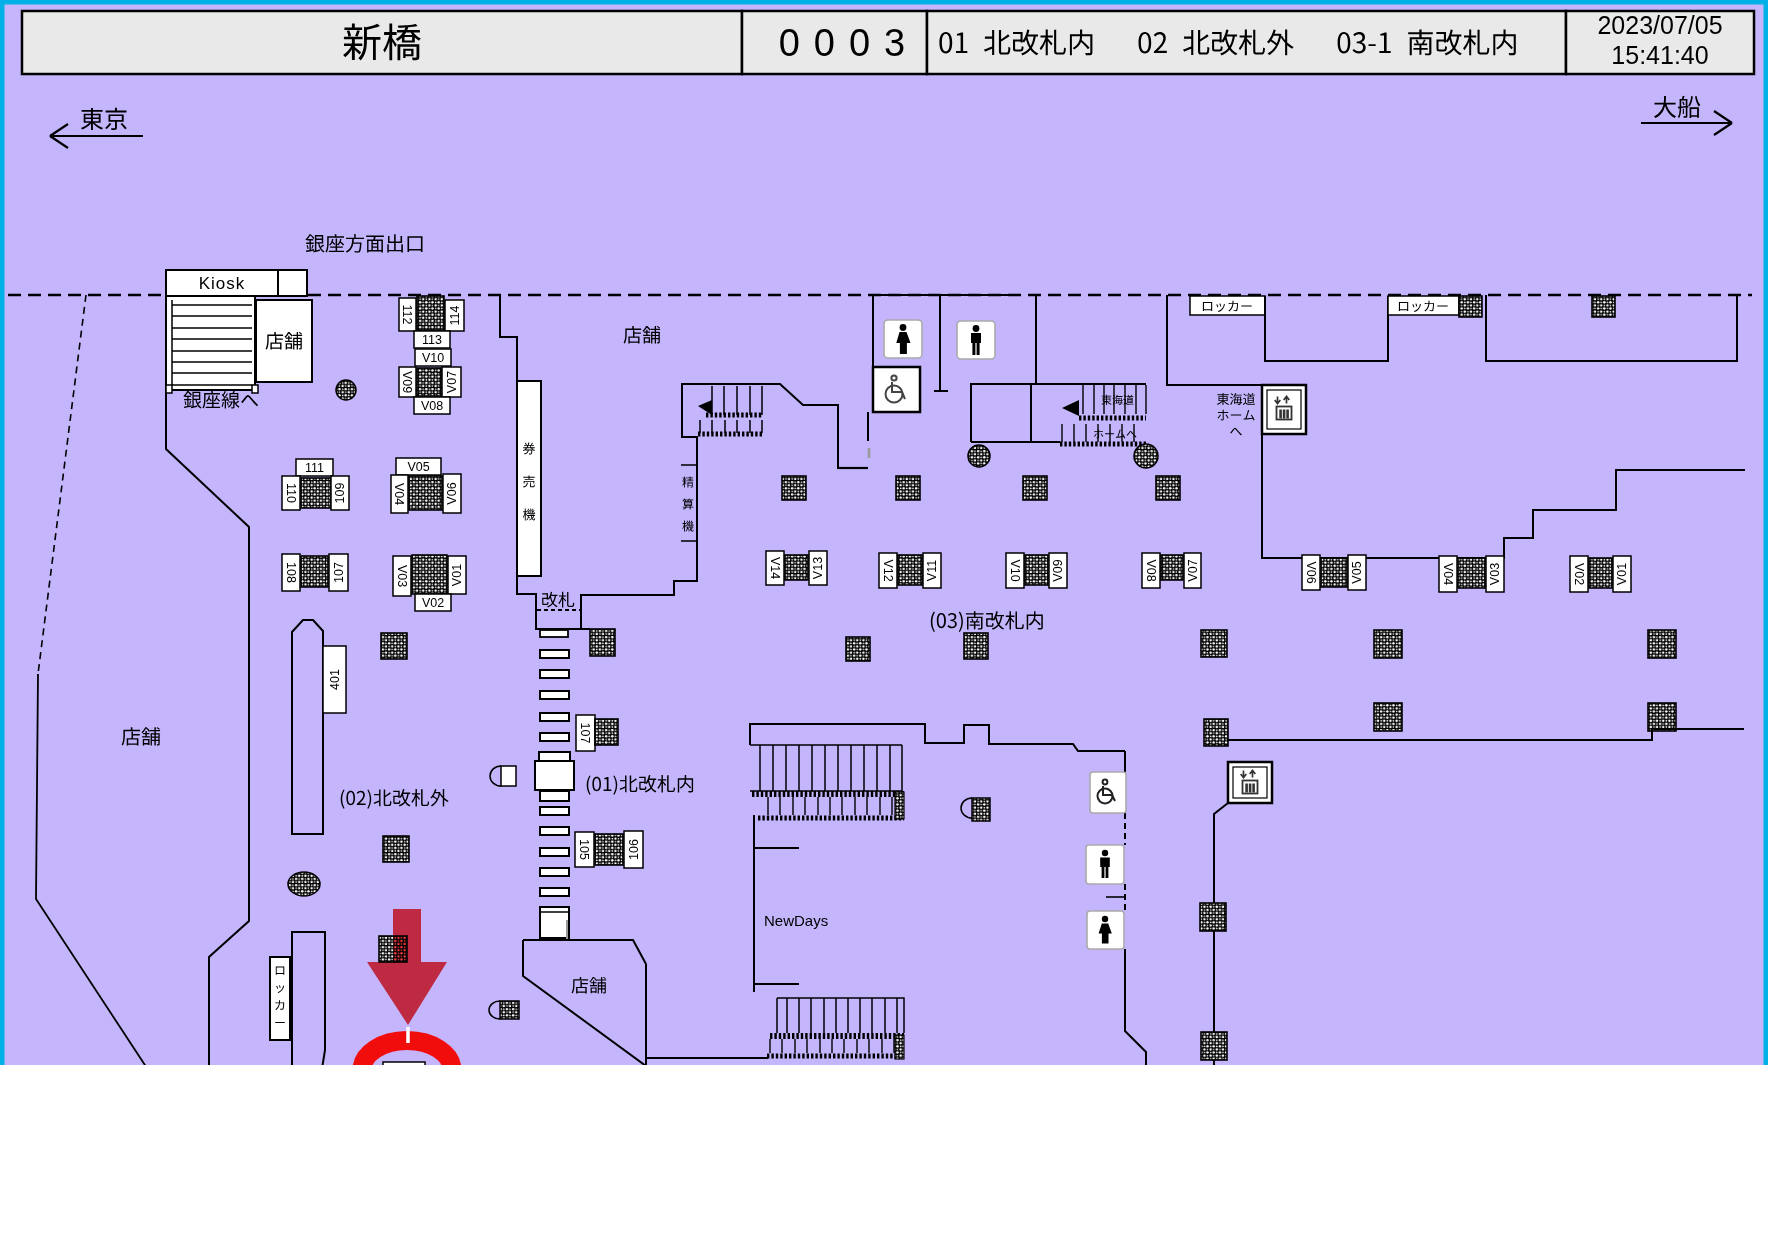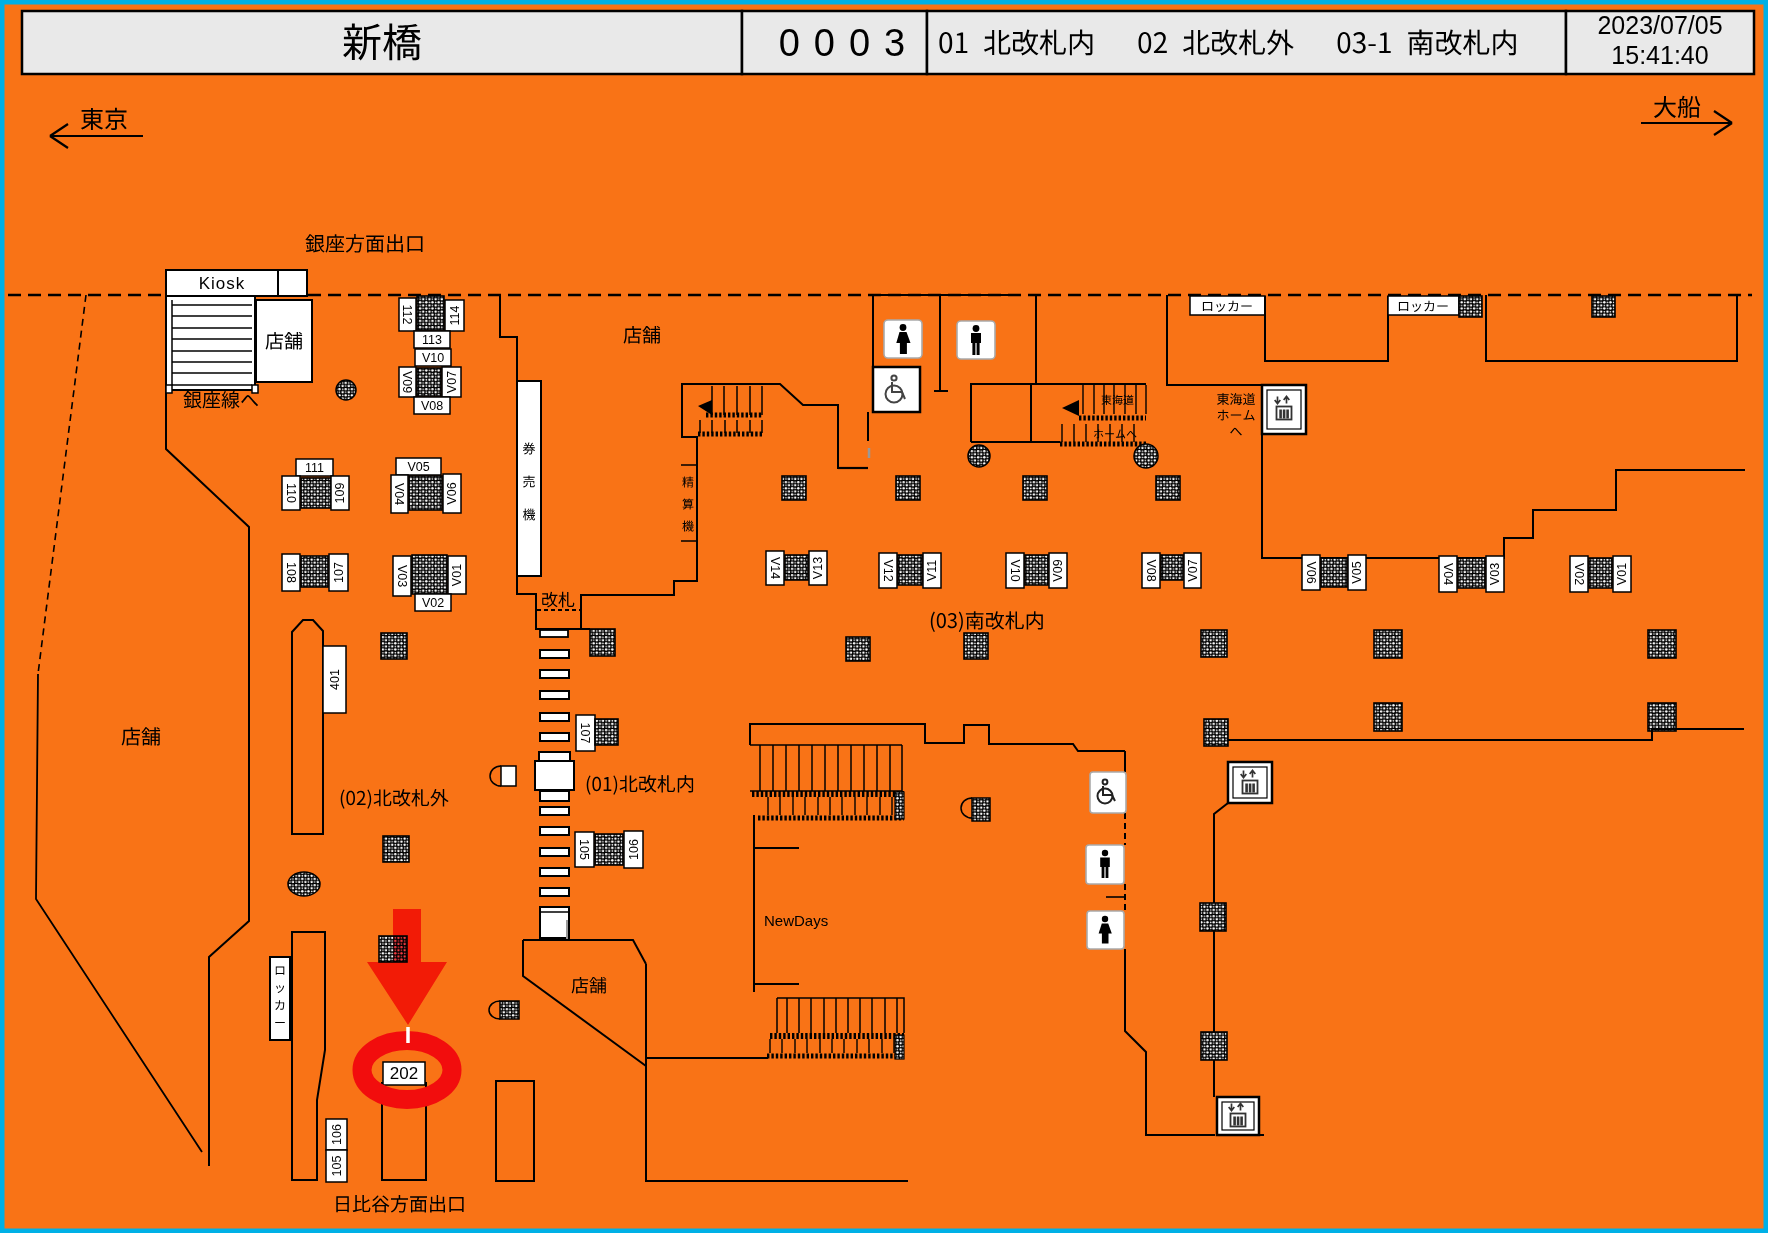--- a/index.html
+++ b/index.html
@@ -1,14 +1,14 @@
 <!DOCTYPE html>
 <html><head><meta charset="utf-8"><style>
 html,body{margin:0;padding:0;background:#fff;}
-.page{position:relative;width:1768px;height:1233px;background:#f97316;box-sizing:border-box;}
+.page{position:relative;width:1768px;height:1065px;background:#c4b5fd;box-sizing:border-box;}
 </style></head><body>
 <div class="page">
 <svg width="1768" height="1233" viewBox="0 0 1768 1233">
 <defs>
 <pattern id="hp" width="6.2" height="6.2" patternUnits="userSpaceOnUse">
  <rect width="6.2" height="6.2" fill="#000"></rect>
  <circle cx="1.6" cy="1.6" r="1.25" fill="#fff"></circle>
  <circle cx="4.7" cy="4.7" r="1.25" fill="#fff"></circle>
  <circle cx="4.7" cy="1.6" r="0.8" fill="#fff"></circle>
  <circle cx="1.6" cy="4.7" r="0.8" fill="#fff"></circle>

